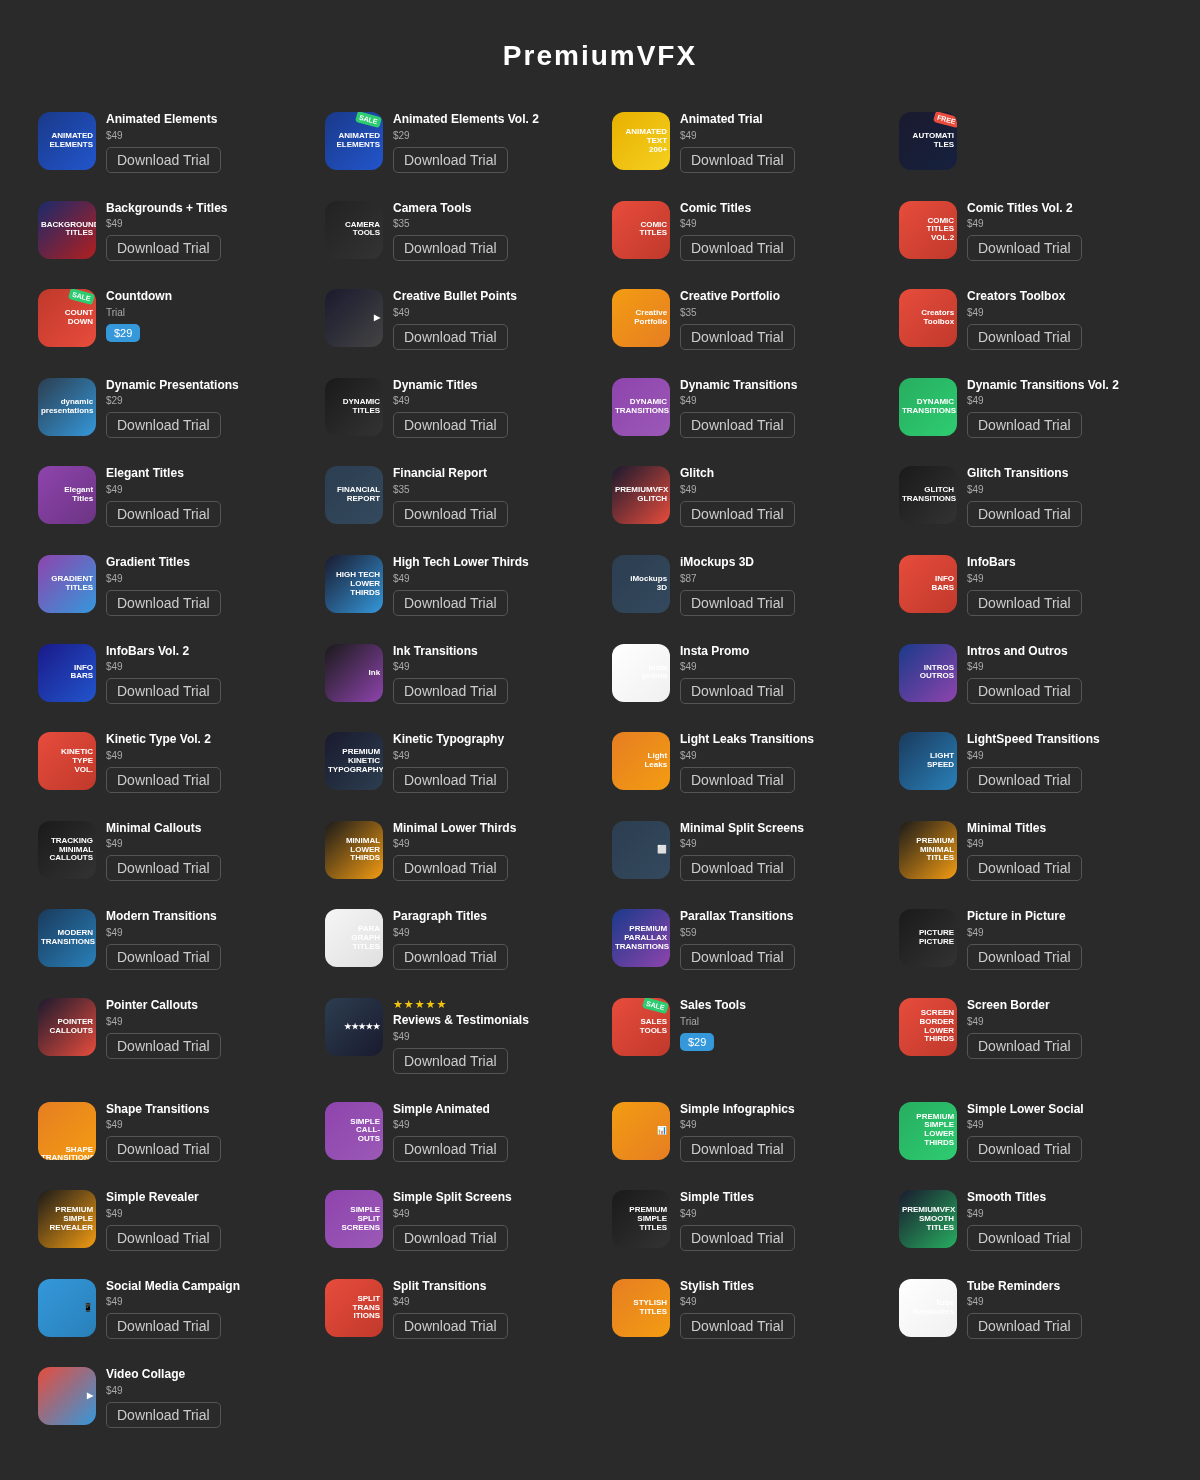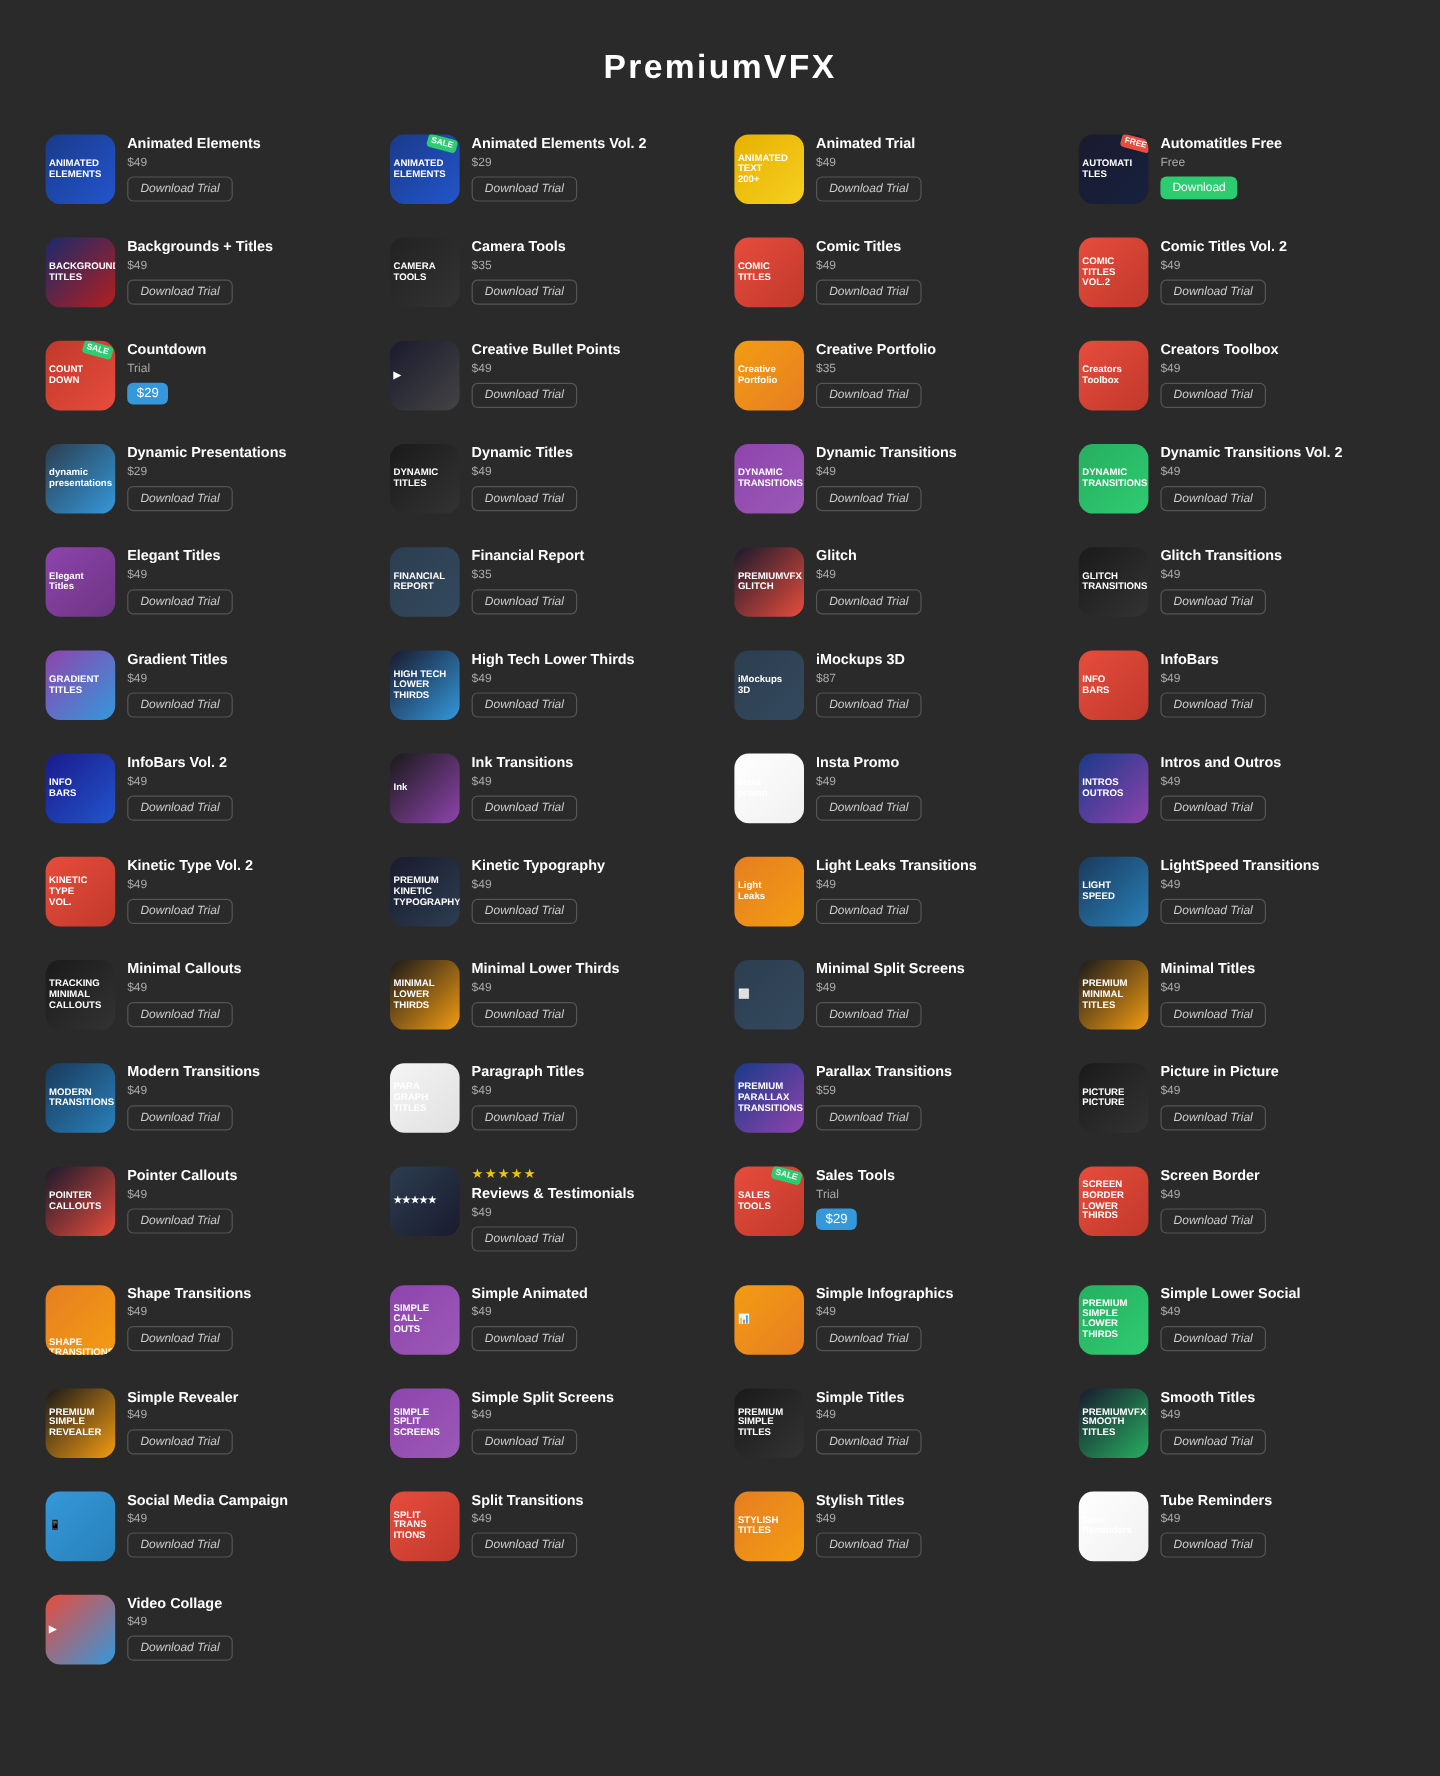--- a/index.html
+++ b/index.html
@@ -59,27 +59,26 @@
     .product-price {
       font-size: 10px;
       color: #aaa;
       margin-bottom: 4px;
     }
     .btn-download {
       display: inline-block;
       padding: 4px 10px;
       border: 1px solid #555;
       border-radius: 5px;
-      font-size: 10px;
+      font-size: 14px;
       color: #ccc;
       background: transparent;
       cursor: pointer;
       white-space: nowrap;
       width: fit-content;
-      font-style: italic;
     }
     .btn-download-green {
       display: inline-block;
       padding: 4px 10px;
       border-radius: 5px;
       font-size: 10px;
       color: #fff;
       background: #2ecc71;
       cursor: pointer;
       white-space: nowrap;
@@ -177,21 +176,21 @@
     .icon-social-media { background: linear-gradient(135deg, #3498db, #2980b9); }
     .icon-split-transitions { background: linear-gradient(135deg, #e74c3c, #c0392b); }
     .icon-stylish-titles { background: linear-gradient(135deg, #e67e22, #f39c12); }
     .icon-tube-reminders { background: linear-gradient(135deg, #fff, #f0f0f0); }
     .icon-video-collage { background: linear-gradient(135deg, #e74c3c, #3498db); }
     .icon-center-text {
       position: absolute;
       top: 50%;
       left: 50%;
       transform: translate(-50%, -50%);
-      text-align: left;
+      text-align: right;
       font-size: 8px;
       font-weight: 900;
       color: #fff;
       line-height: 1.1;
       width: 90%;
     }
     .stars {
       color: #f1c40f;
       font-size: 11px;
       letter-spacing: 1px;
@@ -241,25 +240,20 @@
         <div class="product-price">$49</div>
         <button class="btn-download">Download Trial</button>
       </div>
     </div>
     <div class="product-item">
       <div class="product-icon icon-automatitles">
         <div class="free-badge">FREE</div>
         <div class="icon-center-text" style="white-space: pre-line;">AUTOMATI
 TLES</div>
       </div>
-      <div class="product-info">
-        <div class="product-name">Automatitles Free</div>
-        <div class="product-price">Free</div>
-        <button class="btn-download-green">Download</button>
-      </div>
     </div>
     <div class="product-item">
       <div class="product-icon icon-backgrounds-titles">
         <div class="icon-center-text" style="white-space: pre-line;">BACKGROUNDS
 TITLES</div>
       </div>
       <div class="product-info">
         <div class="product-name">Backgrounds + Titles</div>
         <div class="product-price">$49</div>
         <button class="btn-download">Download Trial</button>

